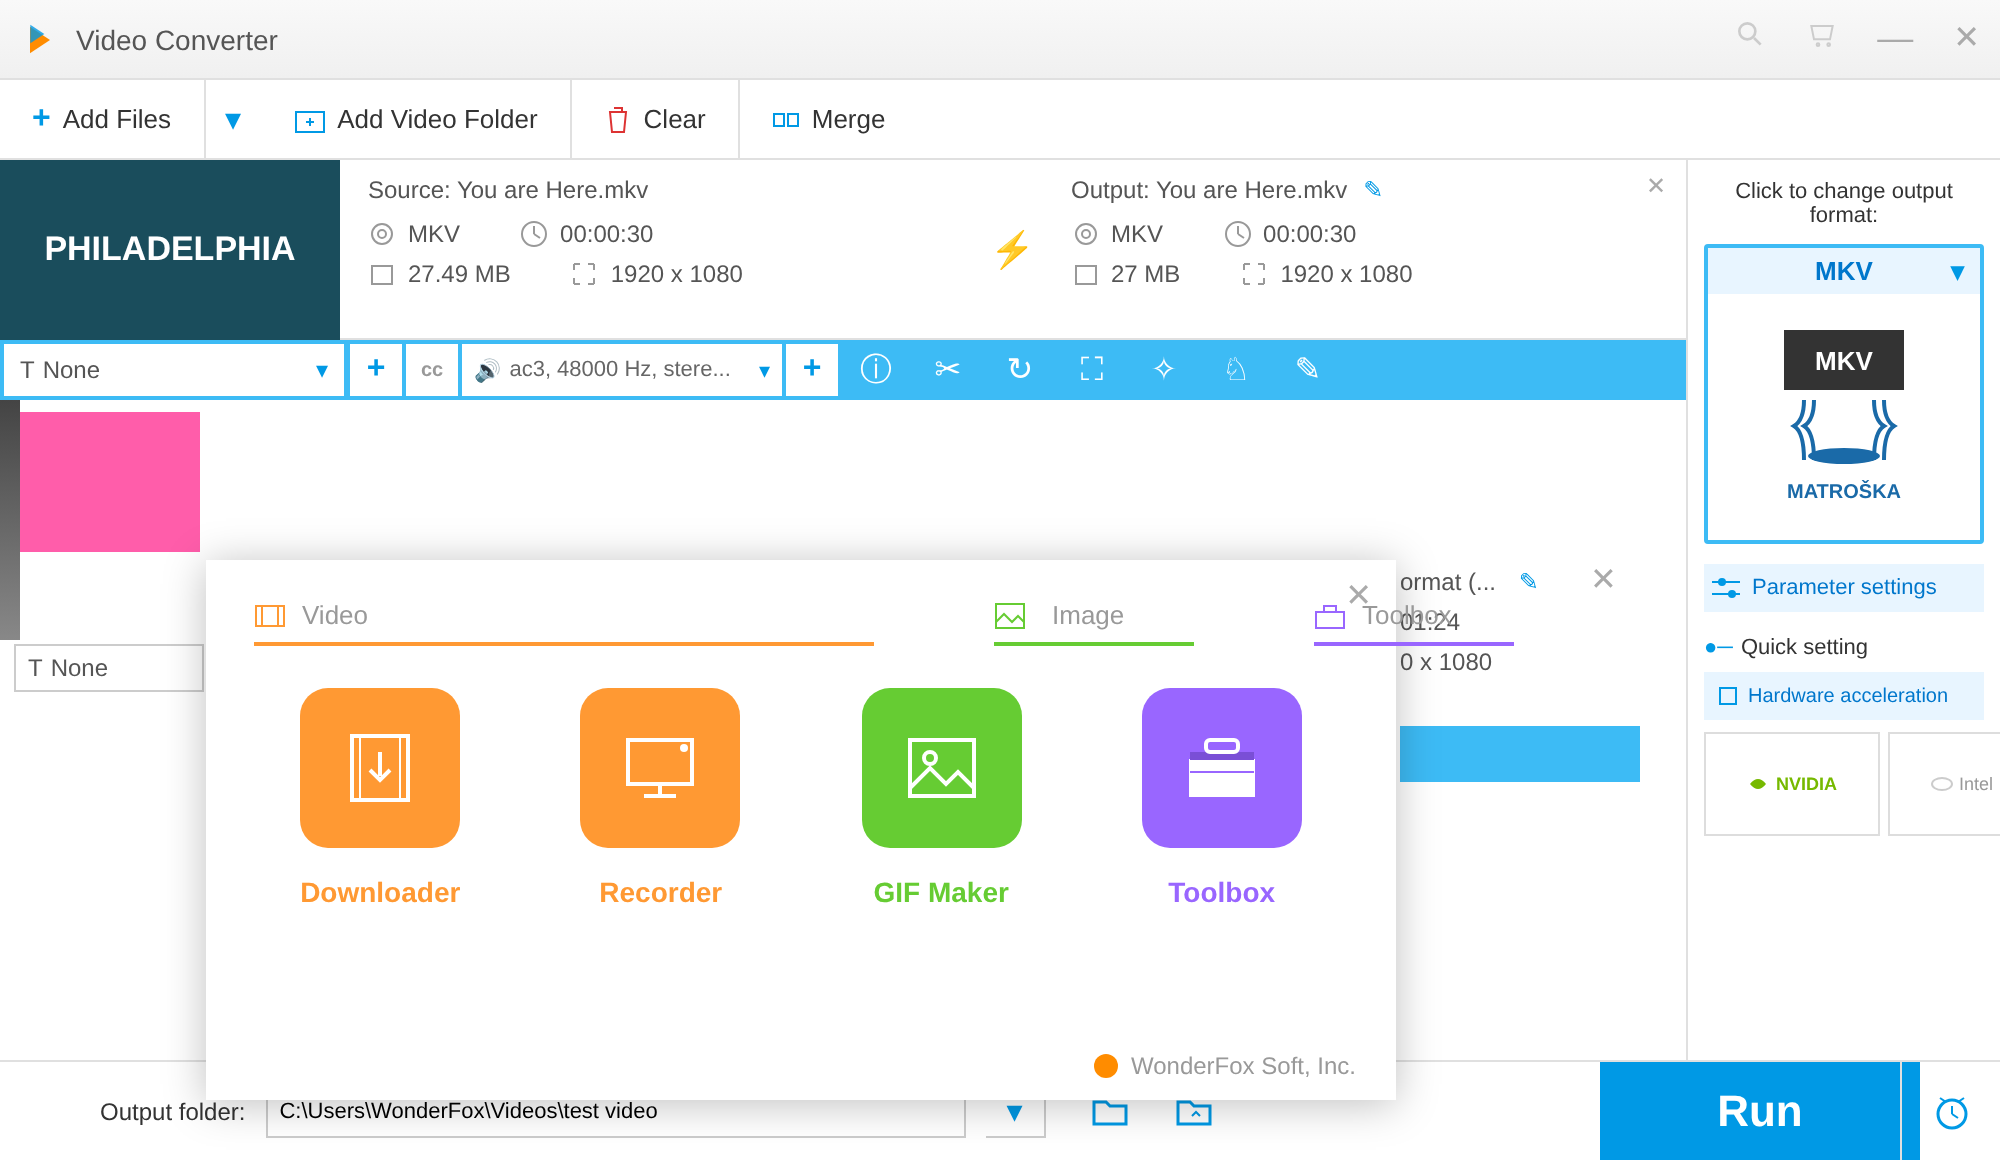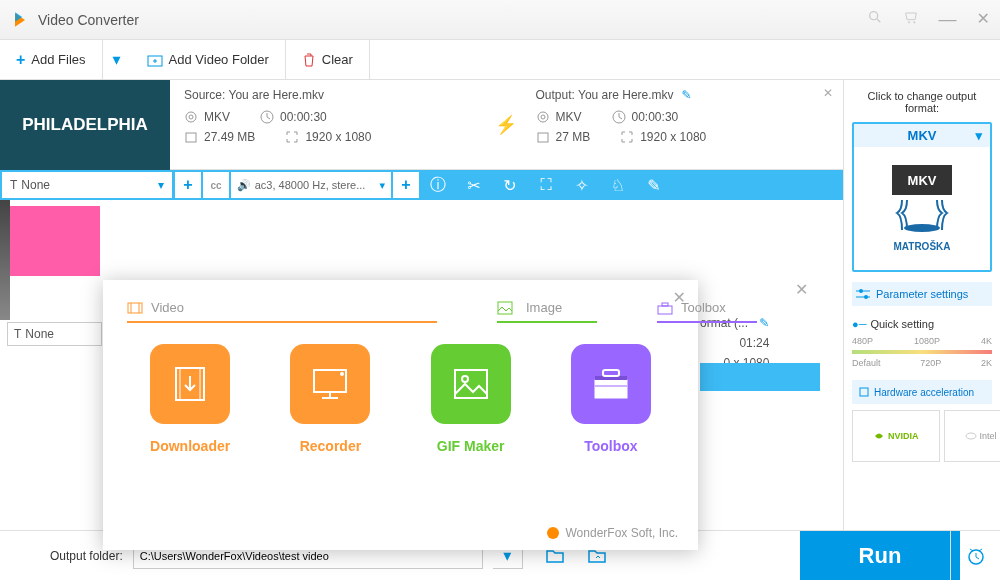--- a/index.html
+++ b/index.html
@@ -47,21 +47,21 @@
 .popup .tab { display: flex; align-items: center; gap: 8px; font-size: 13px; color: #999; padding-bottom: 6px; }
 .popup .tab.vid { flex: 0 0 310px; border-bottom: 2px solid #ff9933; }
 .popup .tab.img { flex: 0 0 100px; border-bottom: 2px solid #66cc33; gap: 13px; }
 .popup .tab.tbx { flex: 0 0 100px; border-bottom: 2px solid #9966ff; }
 .popup .tiles { display: flex; gap: 14px; }
 .popup .tile { flex: 1; text-align: center; cursor: pointer; }
 .popup .tile .icon-box { width: 80px; height: 80px; margin: 0 auto 14px; border-radius: 14px; display: flex; align-items: center; justify-content: center; }
 .popup .tile .label { font-size: 14px; font-weight: bold; }
 .popup .footer { position: absolute; bottom: 10px; right: 20px; font-size: 12px; color: #999; display: flex; align-items: center; gap: 6px; }
 
-.hidden-info { position: absolute; left: 700px; top: 236px; font-size: 12px; color: #555; text-align: right; }
+.hidden-info { position: absolute; left: 700px; top: 204px; font-size: 12px; color: #555; }
 .hidden-info .r { margin-bottom: 6px; }
 .blue-bar { position: absolute; left: 700px; top: 283px; width: 120px; height: 28px; background: #3dbbf5; }
 
 .right-panel .header { text-align: center; font-size: 11px; color: #333; margin-bottom: 8px; }
 .format-box { border: 2px solid #3dbbf5; border-radius: 2px; height: 150px; display: flex; flex-direction: column; align-items: center; cursor: pointer; margin-bottom: 10px; }
 .format-box .fmt-title { width: 100%; text-align: center; padding: 4px 0; color: #0077cc; font-weight: bold; font-size: 13px; background: #e8f5ff; position: relative; }
 .format-box .fmt-title .caret-d { position: absolute; right: 8px; color: #0099e5; }
 .format-box .fmt-img { flex: 1; display: flex; flex-direction: column; align-items: center; justify-content: center; }
 .mkv-box { width: 60px; height: 30px; background: #333; color: #fff; display: flex; align-items: center; justify-content: center; font-weight: bold; font-size: 13px; }
 .matroska { color: #1a6aa8; font-size: 10px; font-weight: bold; margin-top: 6px; }
@@ -128,20 +128,27 @@
         <line x1="6" y1="8" x2="10" y2="8" stroke="#0099e5"></line>
       </svg>
     <span>Add Video Folder</span>
   </div>
   <div class="btn">
     <svg width="14" height="14">
         <path d="M3 3 H11 L10 13 H4 Z M5 1 H9 V3" fill="none" stroke="#d33"></path>
       </svg>
     <span>Clear</span>
   </div>
+  <div class="btn" style="border-right:none">
+    <svg width="14" height="14">
+        <rect x="1" y="4" width="5" height="6" fill="none" stroke="#0099e5"></rect>
+        <rect x="8" y="4" width="5" height="6" fill="none" stroke="#0099e5"></rect>
+      </svg>
+    <span>Merge</span>
+  </div>
 </div>
 
 <div class="main">
   <div class="left-area">
 
     <div class="file-row">
       <div class="thumb">
           <span>PHILADELPHIA</span>
         </div>
       <div class="file-info">
@@ -363,33 +370,20 @@
           <line x1="0" y1="9" x2="14" y2="9" stroke="#0099e5"></line>
           <circle cx="5" cy="3" r="2" fill="#0099e5"></circle>
           <circle cx="10" cy="9" r="2" fill="#0099e5"></circle>
         </svg>
       <span>Parameter settings</span>
     </div>
     <div class="quick-label">
         <span style="color:#0099e5">●─</span>
         <span>Quick setting</span>
       </div>
-    <div class="slider-box">
-      <div class="slider-marks">
-          <span>480P</span>
-          <span>1080P</span>
-          <span>4K</span>
-        </div>
-      <div class="slider-track"></div>
-      <div class="slider-marks">
-          <span>Default</span>
-          <span>720P</span>
-          <span>2K</span>
-        </div>
-    </div>
     <div class="hw-btn">
       <svg width="12" height="12">
           <rect x="2" y="2" width="8" height="8" fill="none" stroke="#0099e5"></rect>
         </svg>
       <span>Hardware acceleration</span>
     </div>
     <div class="gpu-row">
       <div class="gpu-btn nvidia">
           <svg width="12" height="10">
             <path d="M2 5 Q6 0 10 5 Q6 10 2 5" fill="#76b900"></path>

